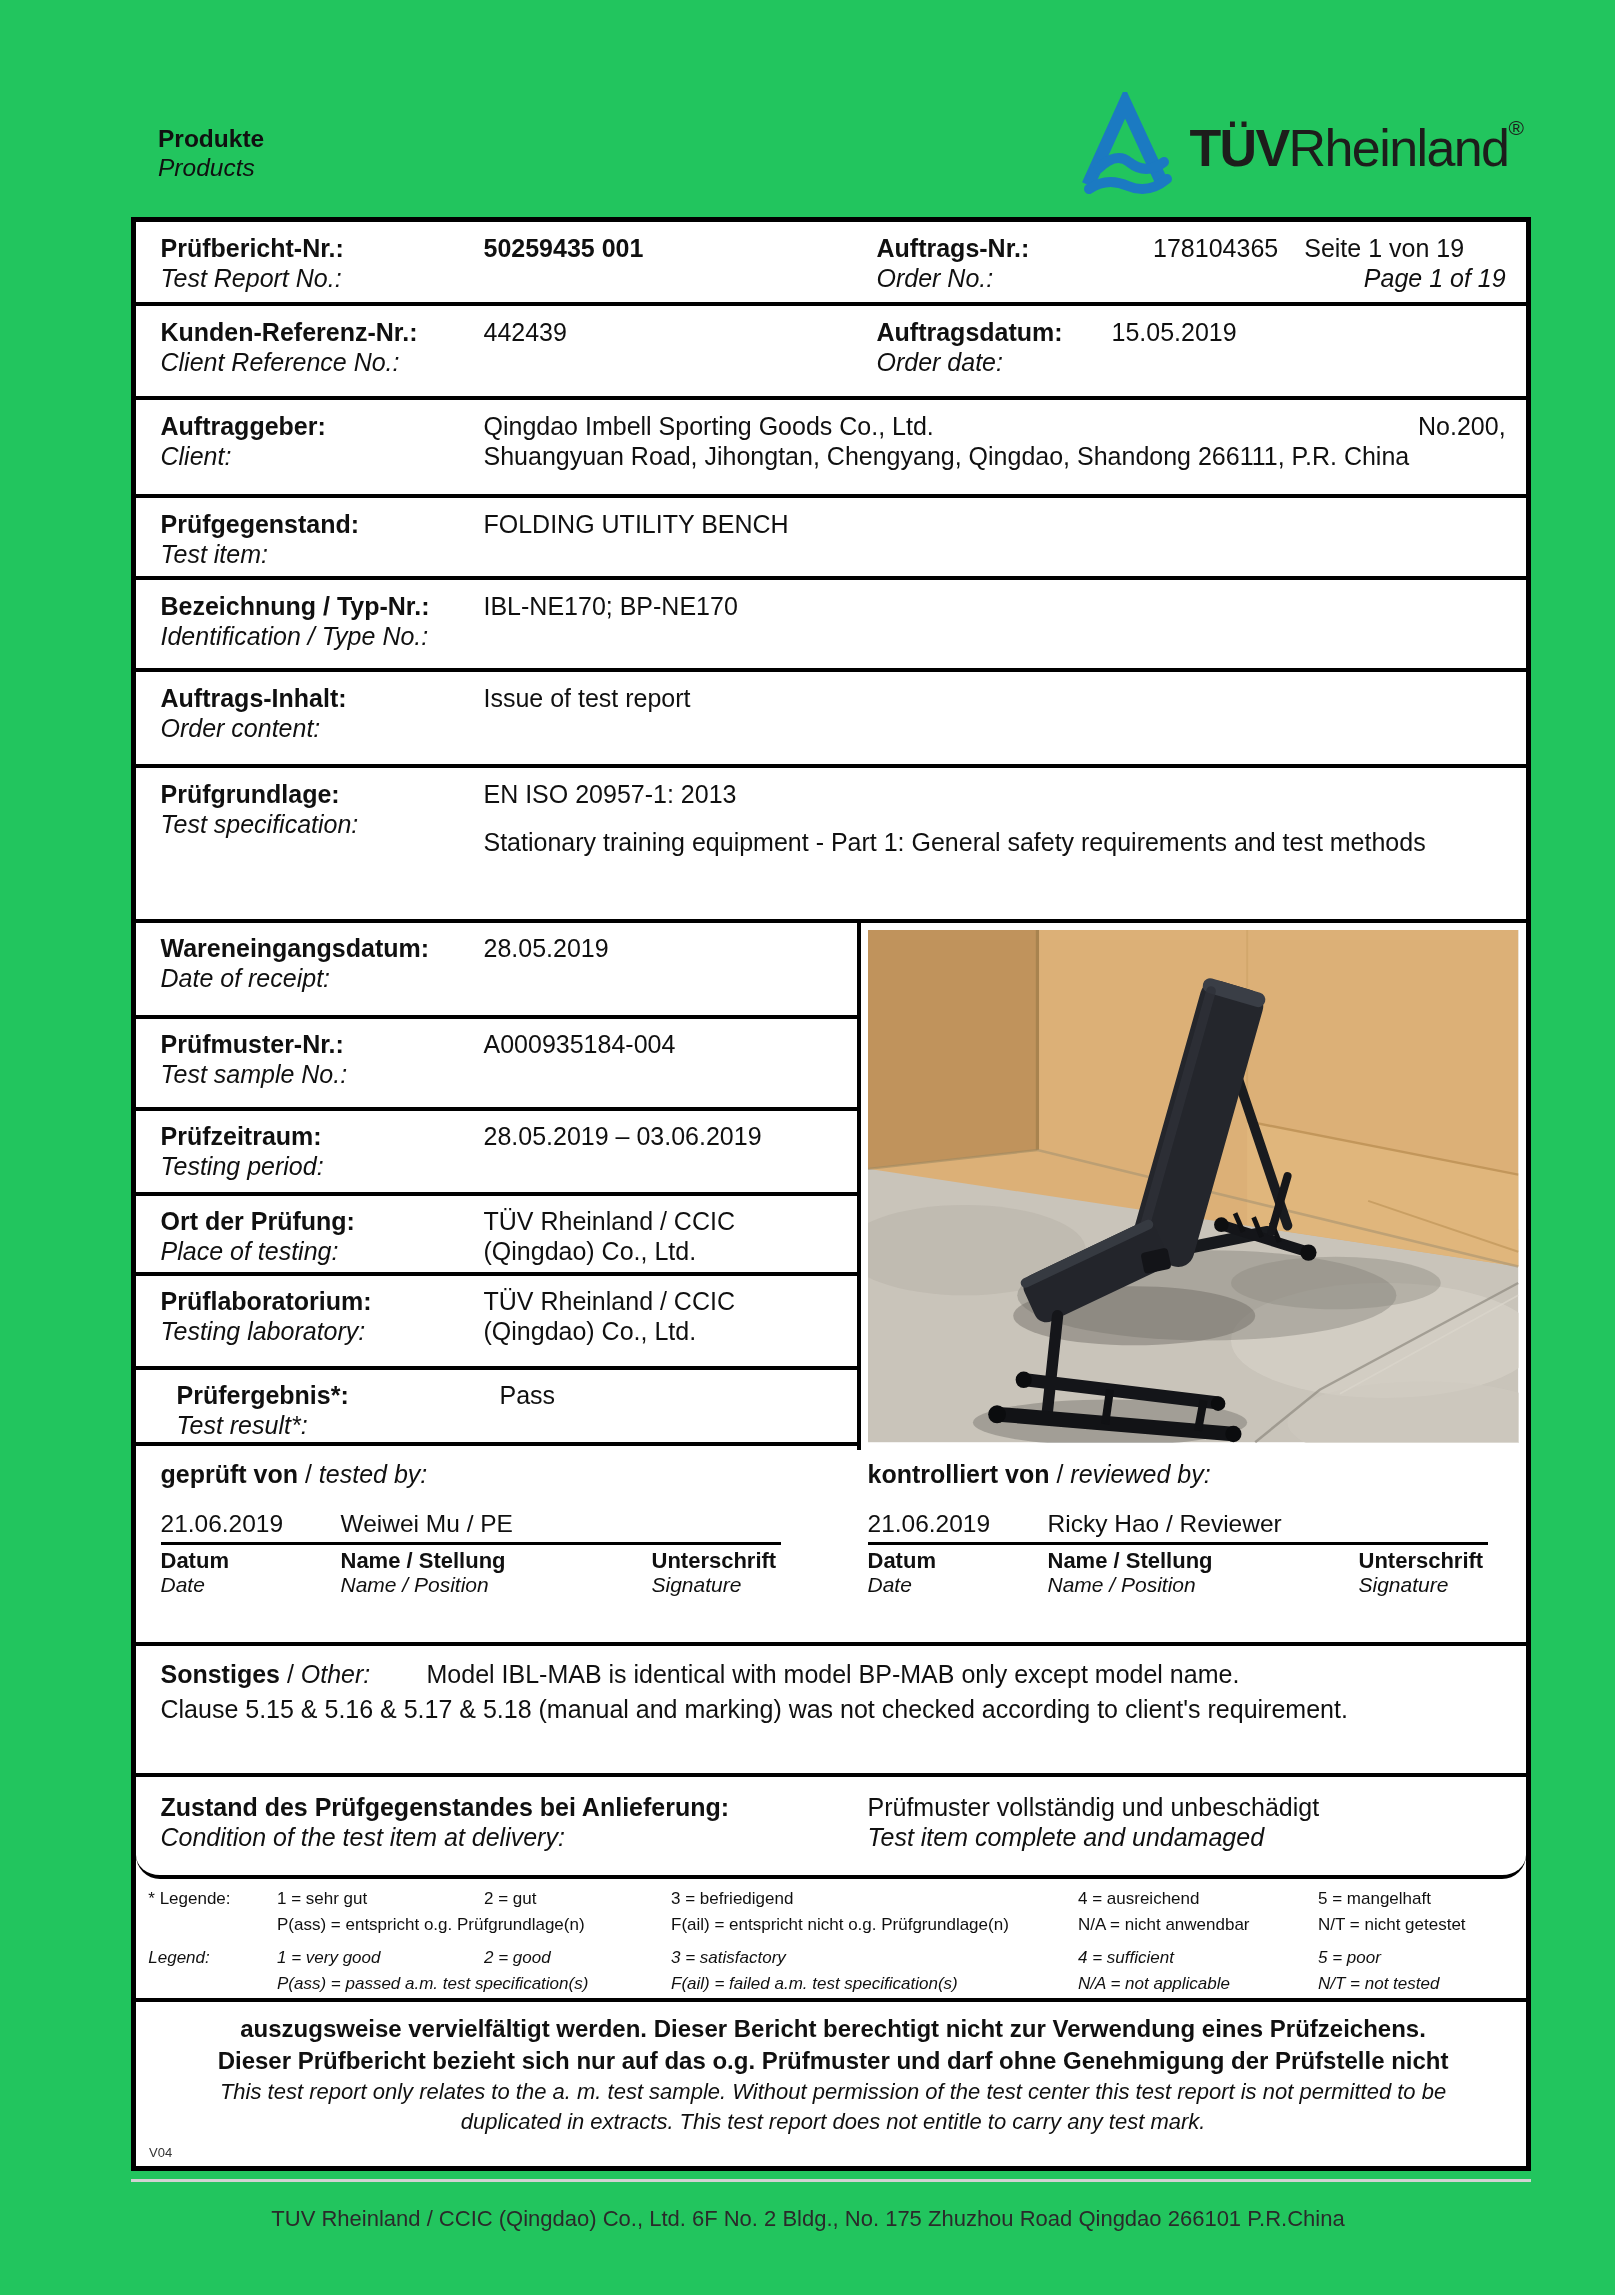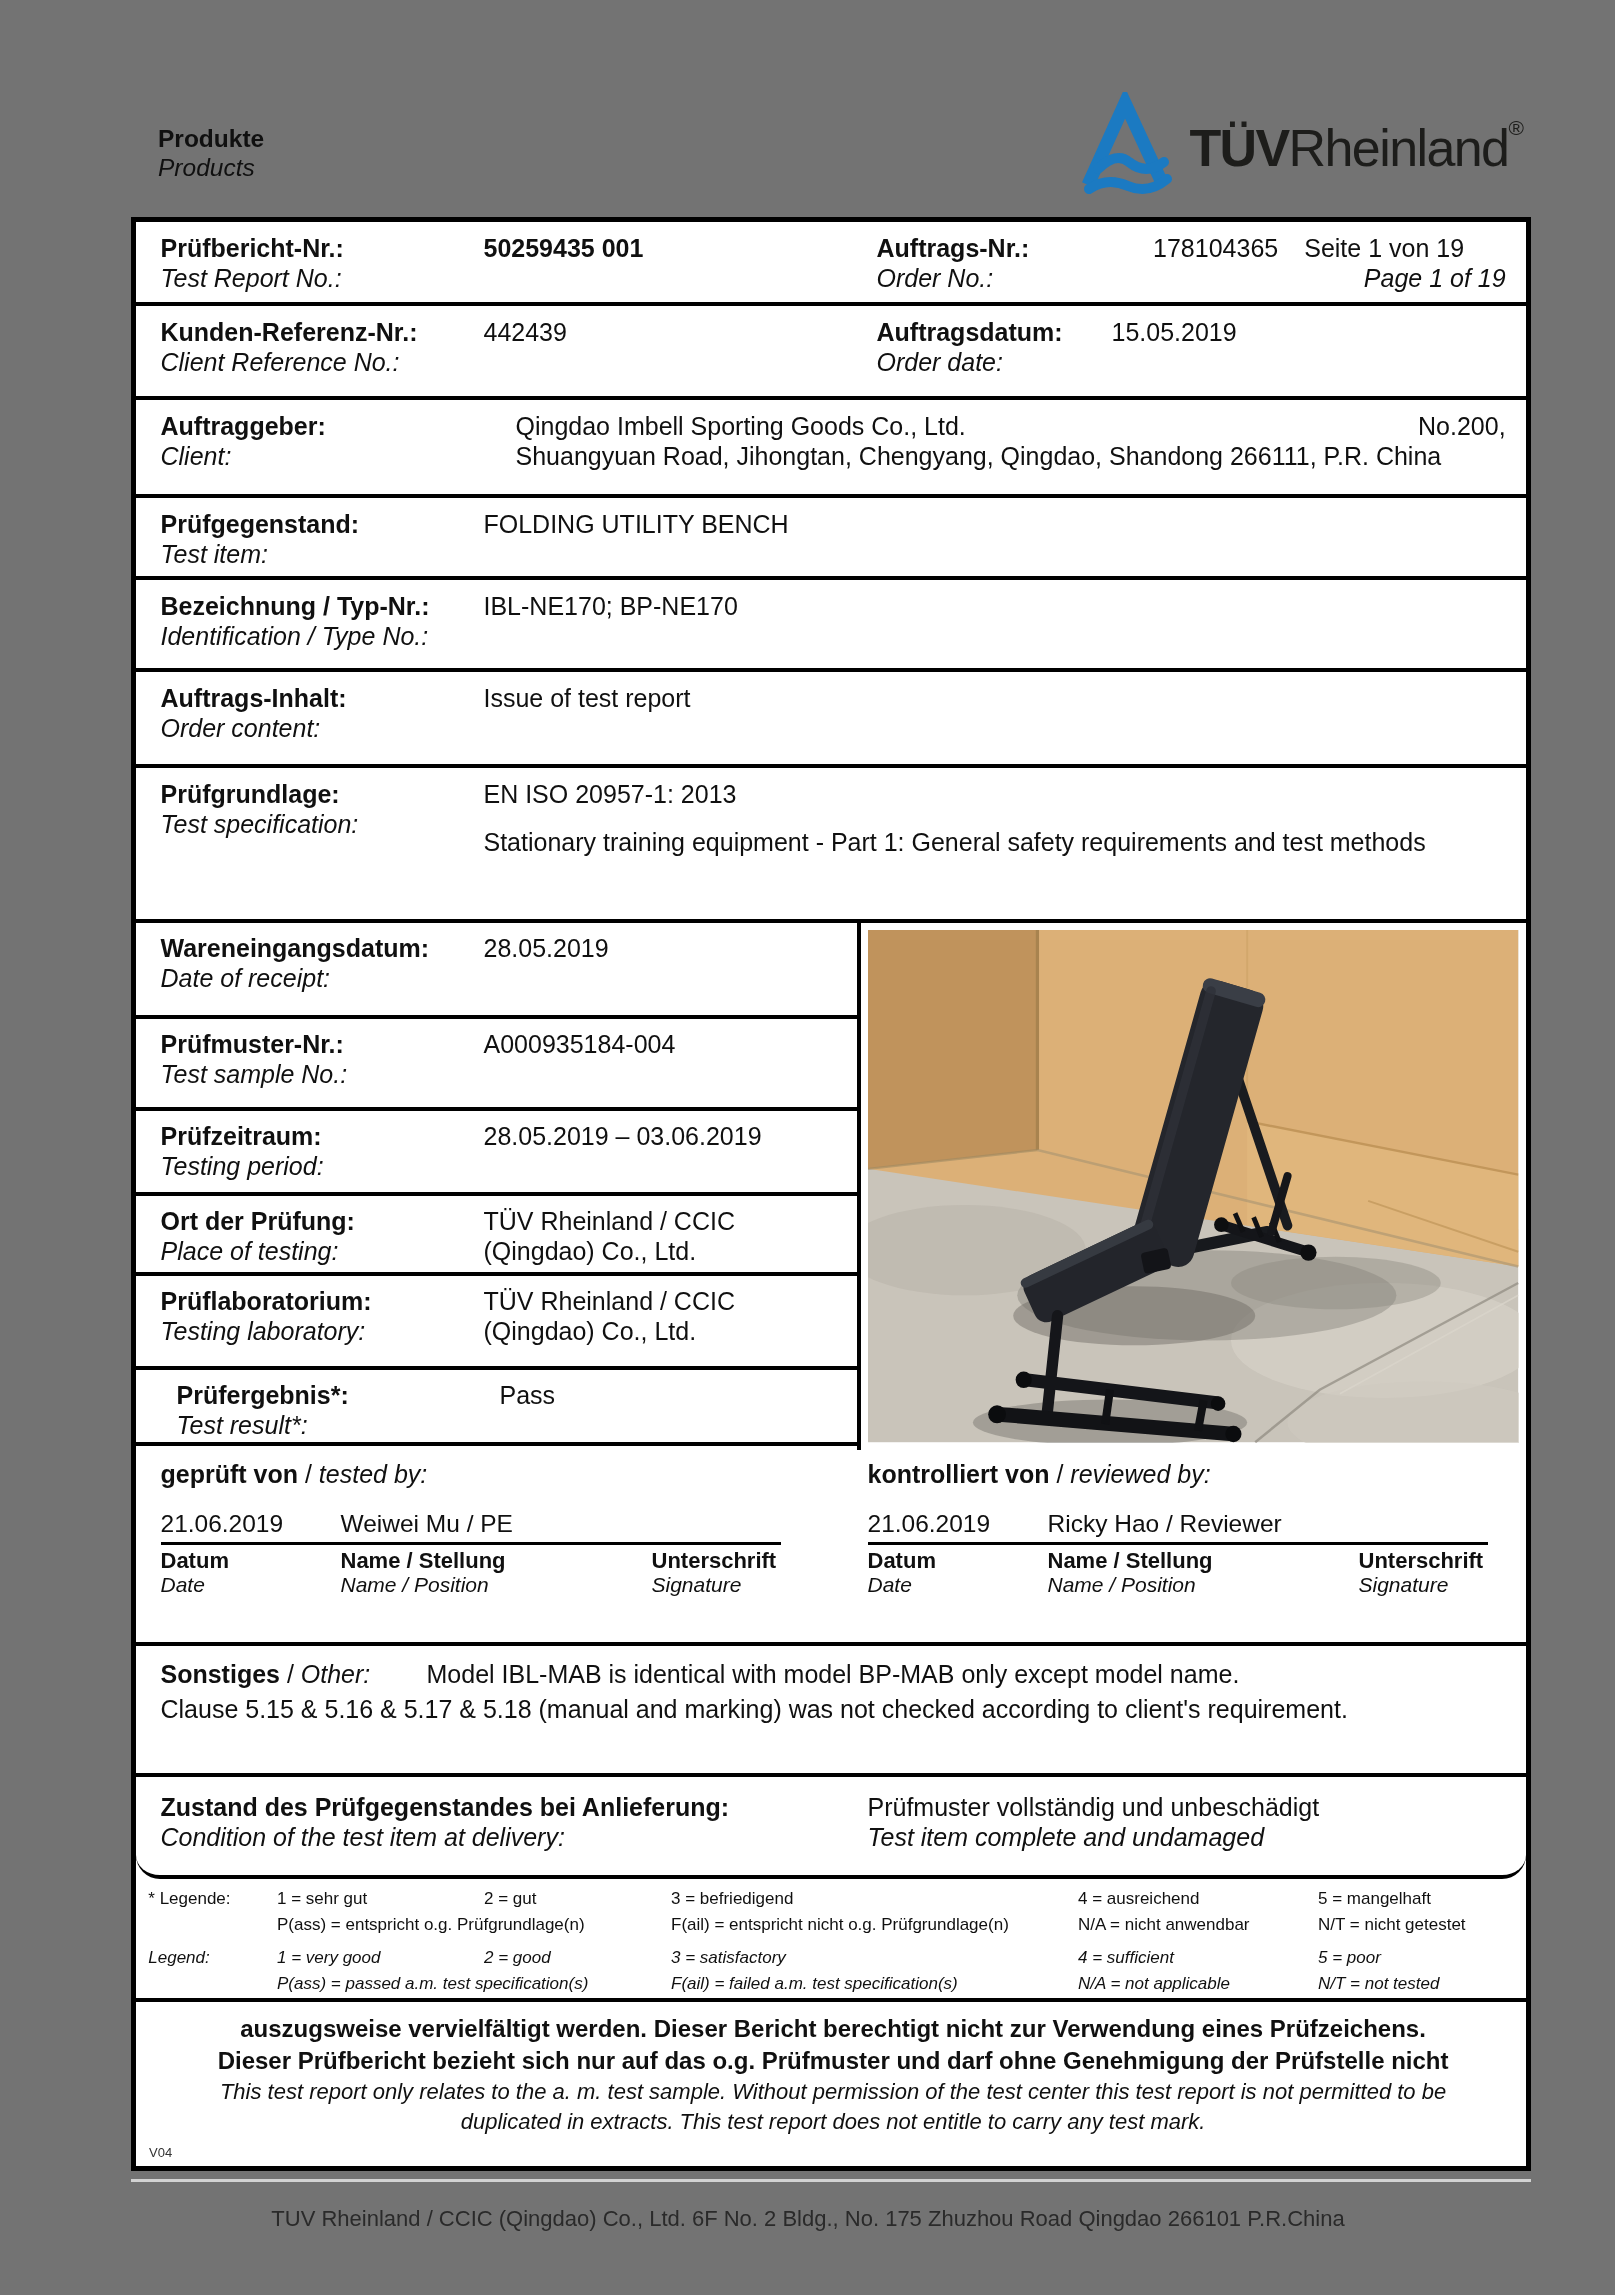--- a/index.html
+++ b/index.html
@@ -1,16 +1,16 @@
 <!DOCTYPE html>
 <html style="font-size:13px"><head>
 <meta charset="utf-8">
 <style>
   html,body{margin:0;padding:0;background:#ffffff;}
-  .page{position:relative;width:1616px;height:2295px;background:#737373;color:#101010;
+  .page{position:relative;width:1616px;height:2295px;background:#22c55e;color:#101010;
         font-family:"Liberation Sans", sans-serif;overflow:hidden;text-decoration:underline;}
   *{box-sizing:border-box;}
 
   
   .prod-block{position:absolute;left:158px;top:124px;line-height:29px;}
   .prod-de{font-weight:bold;font-size:24.5px;}
   .prod-en{font-style:italic;font-size:24.5px;}
   .logo-block{position:absolute;left:1078px;top:90px;height:114px;display:flex;align-items:center;}
   .logo-mark{width:100px;height:110px;flex:0 0 auto;}
   .logo-text{font-size:52px;letter-spacing:-1.6px;color:#1d1d1b;margin-left:11.4px;white-space:nowrap;}
@@ -22,21 +22,21 @@
   .tbl{position:absolute;left:131px;top:217px;width:1400px;border:5.7px solid #000;background:#fff;}
   .row{border-bottom:4.9px solid #000;padding:11.4px 20.4px 0 24.5px;position:relative;}
   .row:last-child{border-bottom:none;}
   .g2{display:grid;grid-template-columns:323px 1fr;}
   .g4{display:grid;grid-template-columns:323px 393px 235px 1fr;}
   .de{font-weight:bold;font-size:25px;line-height:30px;white-space:nowrap;}
   .en{font-style:italic;font-size:25px;line-height:30px;white-space:nowrap;}
   .val{font-size:25px;line-height:30px;}
   .val.b{font-weight:bold;}
   .right-col{text-align:right;}
-  .h-r1{height:84px;} .h-r2{height:94px;} .h-r3{height:98px;gap:32px;} .h-r4{height:82px;}
+  .h-r1{height:84px;} .h-r2{height:94px;} .h-r3{height:98px;} .h-r4{height:82px;}
   .h-r5{height:92px;} .h-r6{height:96px;} .h-r7{height:155px;}
   .client-line1{display:flex;justify-content:space-between;}
   .spec-para{max-width:957px;margin-top:18px;white-space:normal;}
 
   
   .split{display:grid;grid-template-columns:725px 1fr;border-bottom:4.9px solid #000;height:523px;}
   .split-left{border-right:4.9px solid #000;}
   .srow{display:grid;grid-template-columns:323px 1fr;border-bottom:4.9px solid #000;padding:9.8px 8.2px 0 24.5px;}
   .srow:last-child{border-bottom:none;}
   .sh1{height:96px;} .sh2{height:92px;} .sh3{height:85px;} .sh4{height:80px;} .sh5{height:94px;} .sh6{height:80px;margin-left:16px;}

